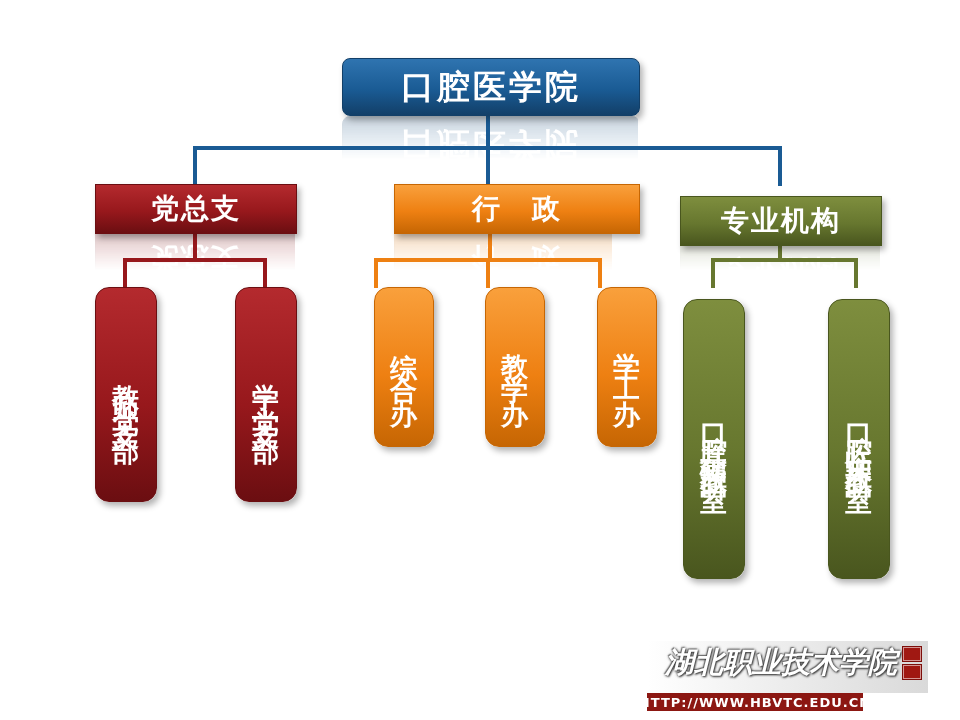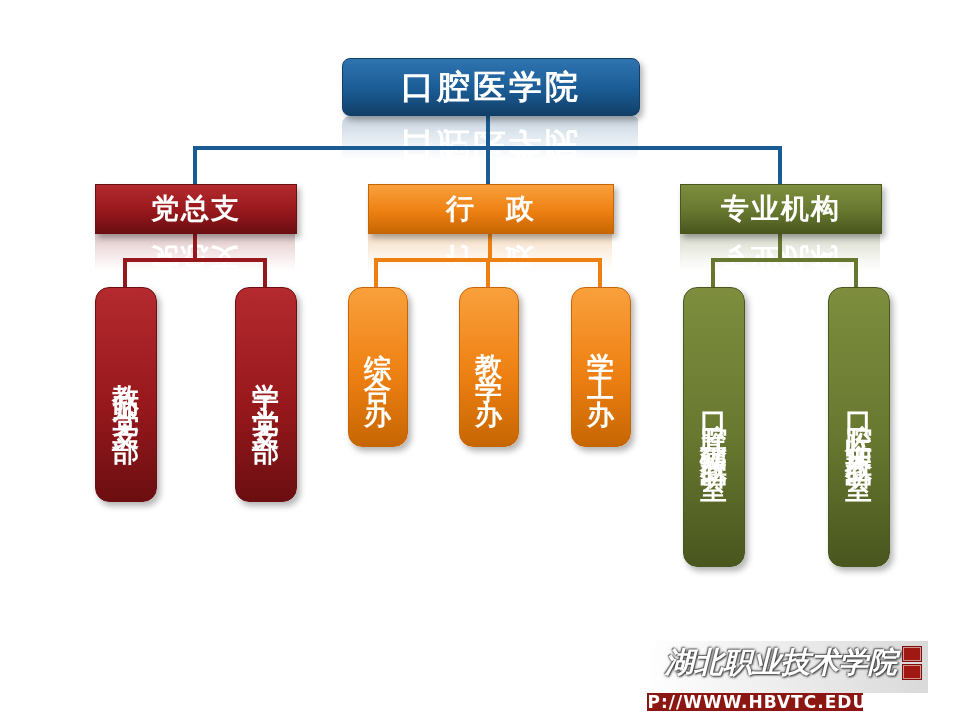--- a/index.html
+++ b/index.html
@@ -28,24 +28,26 @@
   }
   .node.branch{border-radius:0;font-size:28px;letter-spacing:2px;}
   .node.child{border-radius:14px;}
   .party-bg{
     background:linear-gradient(to bottom,var(--red-light,#B42A2E),var(--red,#97181C) 55%,var(--red-dark,#6B0E11));
     border:1px solid var(--red-dark,#6B0E11);
   }
   .admin-bg{
     background:linear-gradient(to bottom,var(--orange-light,#F9A03C),var(--orange,#EE8012) 55%,var(--orange-dark,#C66603));
     border:1px solid var(--orange-dark,#C66603);
+    margin-left:26px;
   }
   .pro-bg{
     background:linear-gradient(to bottom,var(--green-light,#7E8E3E),var(--green,#67772F) 55%,var(--green-dark,#49561E));
     border:1px solid var(--green-dark,#49561E);
+    margin-top:12px;
   }
   .vtext{
     writing-mode:vertical-rl;text-orientation:upright;
     font-size:27px;font-weight:bold;color:#fff;line-height:1;
   }
   .party .vtext{letter-spacing:13px;}
   .admin .vtext{letter-spacing:24px;}
   .pro   .vtext{letter-spacing:10px;}
 
   
@@ -69,21 +71,21 @@
     text-shadow:0 0 3px rgba(60,60,60,0.95),1px 1px 2px rgba(40,40,40,0.9),-1px -1px 1px rgba(90,90,90,0.7);
     white-space:nowrap;
   }
   .wm-seal{width:20px;height:34px;display:flex;flex-direction:column;gap:2px;}
   .wm-seal i{
     display:block;flex:1;background:#A01812;border:1px solid #7d0f0b;
     box-shadow:inset 0 0 0 1px rgba(255,255,255,0.55);
   }
   .wm-bar{
     width:216px;height:18px;background:var(--wm-bar,#8C1712);
-    color:#ffffff;font-size:17px;font-weight:bold;letter-spacing:1px;
+    color:#ffffff;font-size:13px;font-weight:bold;letter-spacing:1px;
     display:flex;align-items:center;justify-content:center;
     font-family:"DejaVu Sans","Liberation Sans",sans-serif;
   }
 </style>
 </head>
 <body>
 
 <div class="stage">
 
   <div class="refl" style="left:342px;top:116px;width:296px;height:56px;">

